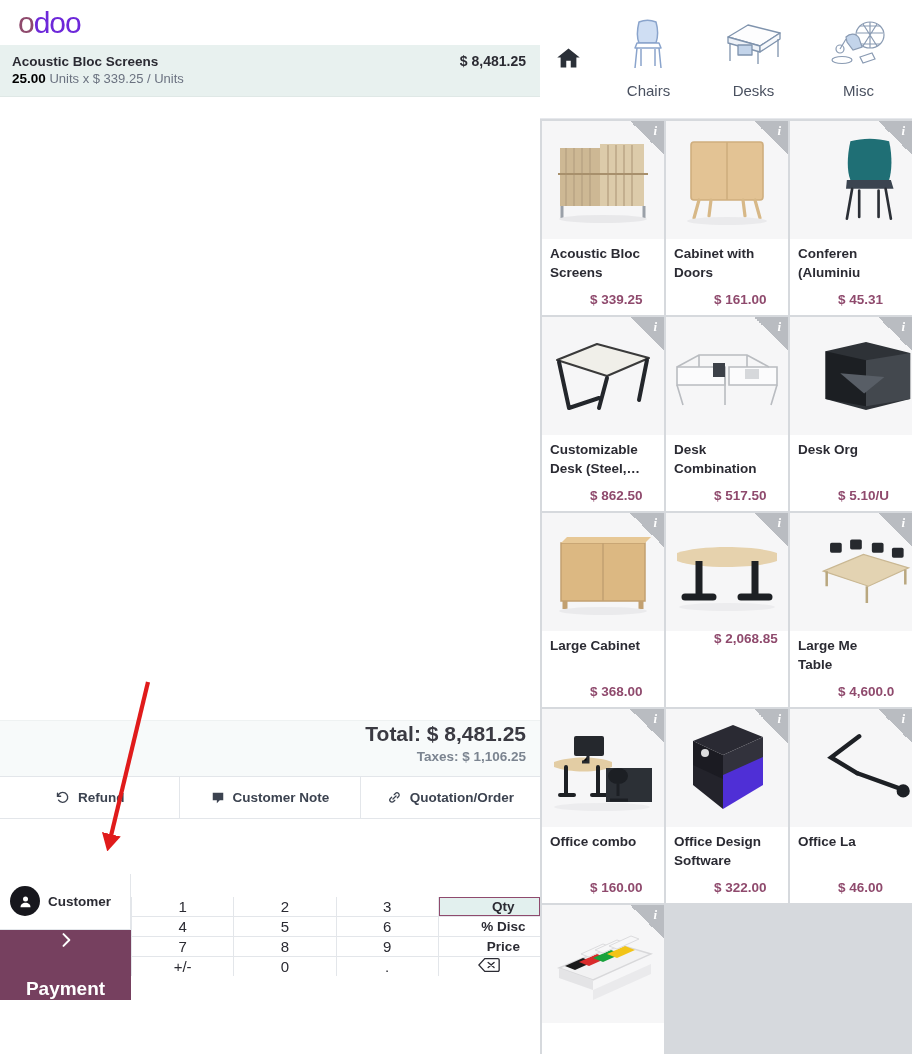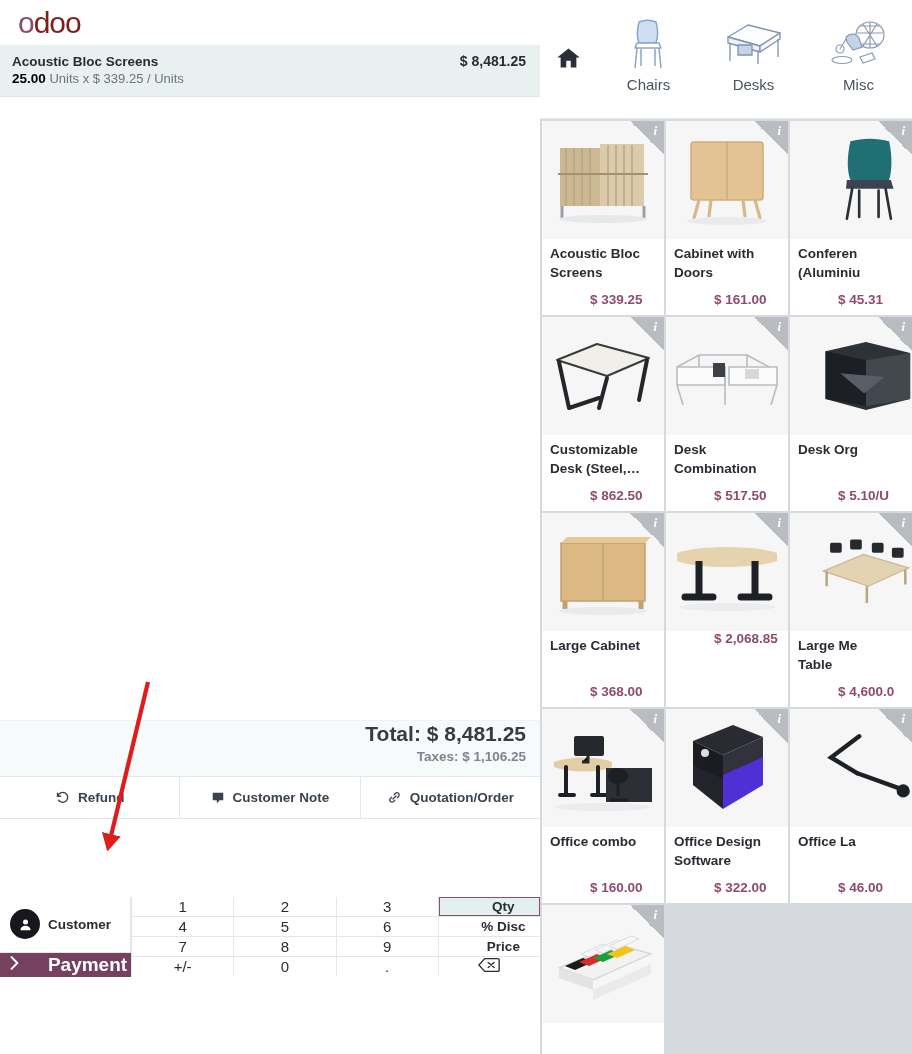--- a/index.html
+++ b/index.html
@@ -24,21 +24,21 @@
     height: 45px; min-height: 45px;
     display: flex; align-items: center;
     padding-left: 18px;
     background: #ffffff;
   }
   .logo-text {
     font-size: 30px; font-weight: 400; letter-spacing: -1px;
     line-height: 1;
   }
   .logo-o1 { color: #8f4a6d; }
-  .logo-rest { color: #7f1d1d; }
+  .logo-rest { color: #6d28d9; }
 
   
   #order-lines { flex: 0 0 auto; }
   .order-line {
     background: #e8f1ef;
     padding: 8px 14px 10px 12px;
     border-bottom: 1px solid #dfe8e6;
   }
   .ol-top { display: flex; justify-content: space-between; align-items: baseline; }
   .ol-name { font-size: 13.5px; font-weight: 700; color: #2b2b33; }
@@ -78,21 +78,21 @@
     padding-left: 10px; background: #ffffff; cursor: pointer;
     border-bottom: 1px solid #e3e6ea; border-right: 1px solid #e3e6ea;
   }
   .avatar-circle {
     width: 30px; height: 30px; border-radius: 50%;
     background: #17171d; display: flex; align-items: center; justify-content: center;
   }
   #customer-label { font-size: 13.5px; color: #2b2b33; font-weight: 700; }
   #payment-btn {
     flex: 1; background: #76405f; color: #ffffff;
-    display: flex; flex-direction: row; align-items: center; justify-content: center;
+    display: flex; flex-direction: column; align-items: center; justify-content: center;
     gap: 24px; cursor: pointer;
   }
   #payment-label { font-size: 19px; font-weight: 700; }
 
   
   #numpad { flex: 1; display: grid;
     grid-template-columns: repeat(4, 1fr);
     grid-template-rows: repeat(4, 1fr);
     background: #e3e6ea; gap: 1px; padding-left: 1px; }
   .np-key {
@@ -113,21 +113,21 @@
     background: #ffffff; height: 119px; min-height: 119px;
     display: flex; align-items: flex-start; padding-top: 10px;
     border-bottom: 1px solid #e6e8ec;
   }
   .cat-home {
     width: 56px; display: flex; align-items: center; justify-content: center;
     height: 100px; cursor: pointer;
   }
   .cat-item {
     width: 105px; display: flex; flex-direction: column;
-    align-items: center; justify-content: space-between; 
+    align-items: center; justify-content: space-between; gap: 6px;
     cursor: pointer; padding-top: 4px;
   }
   .cat-thumb { height: 62px; display: flex; align-items: center; justify-content: center; }
   .cat-label { font-size: 15px; color: #4a5160; }
 
   #product-grid {
     flex: 1; display: grid;
     grid-template-columns: repeat(3, 1fr);
     grid-auto-rows: 194px;
     gap: 2px; padding: 2px 0 0 2px;

